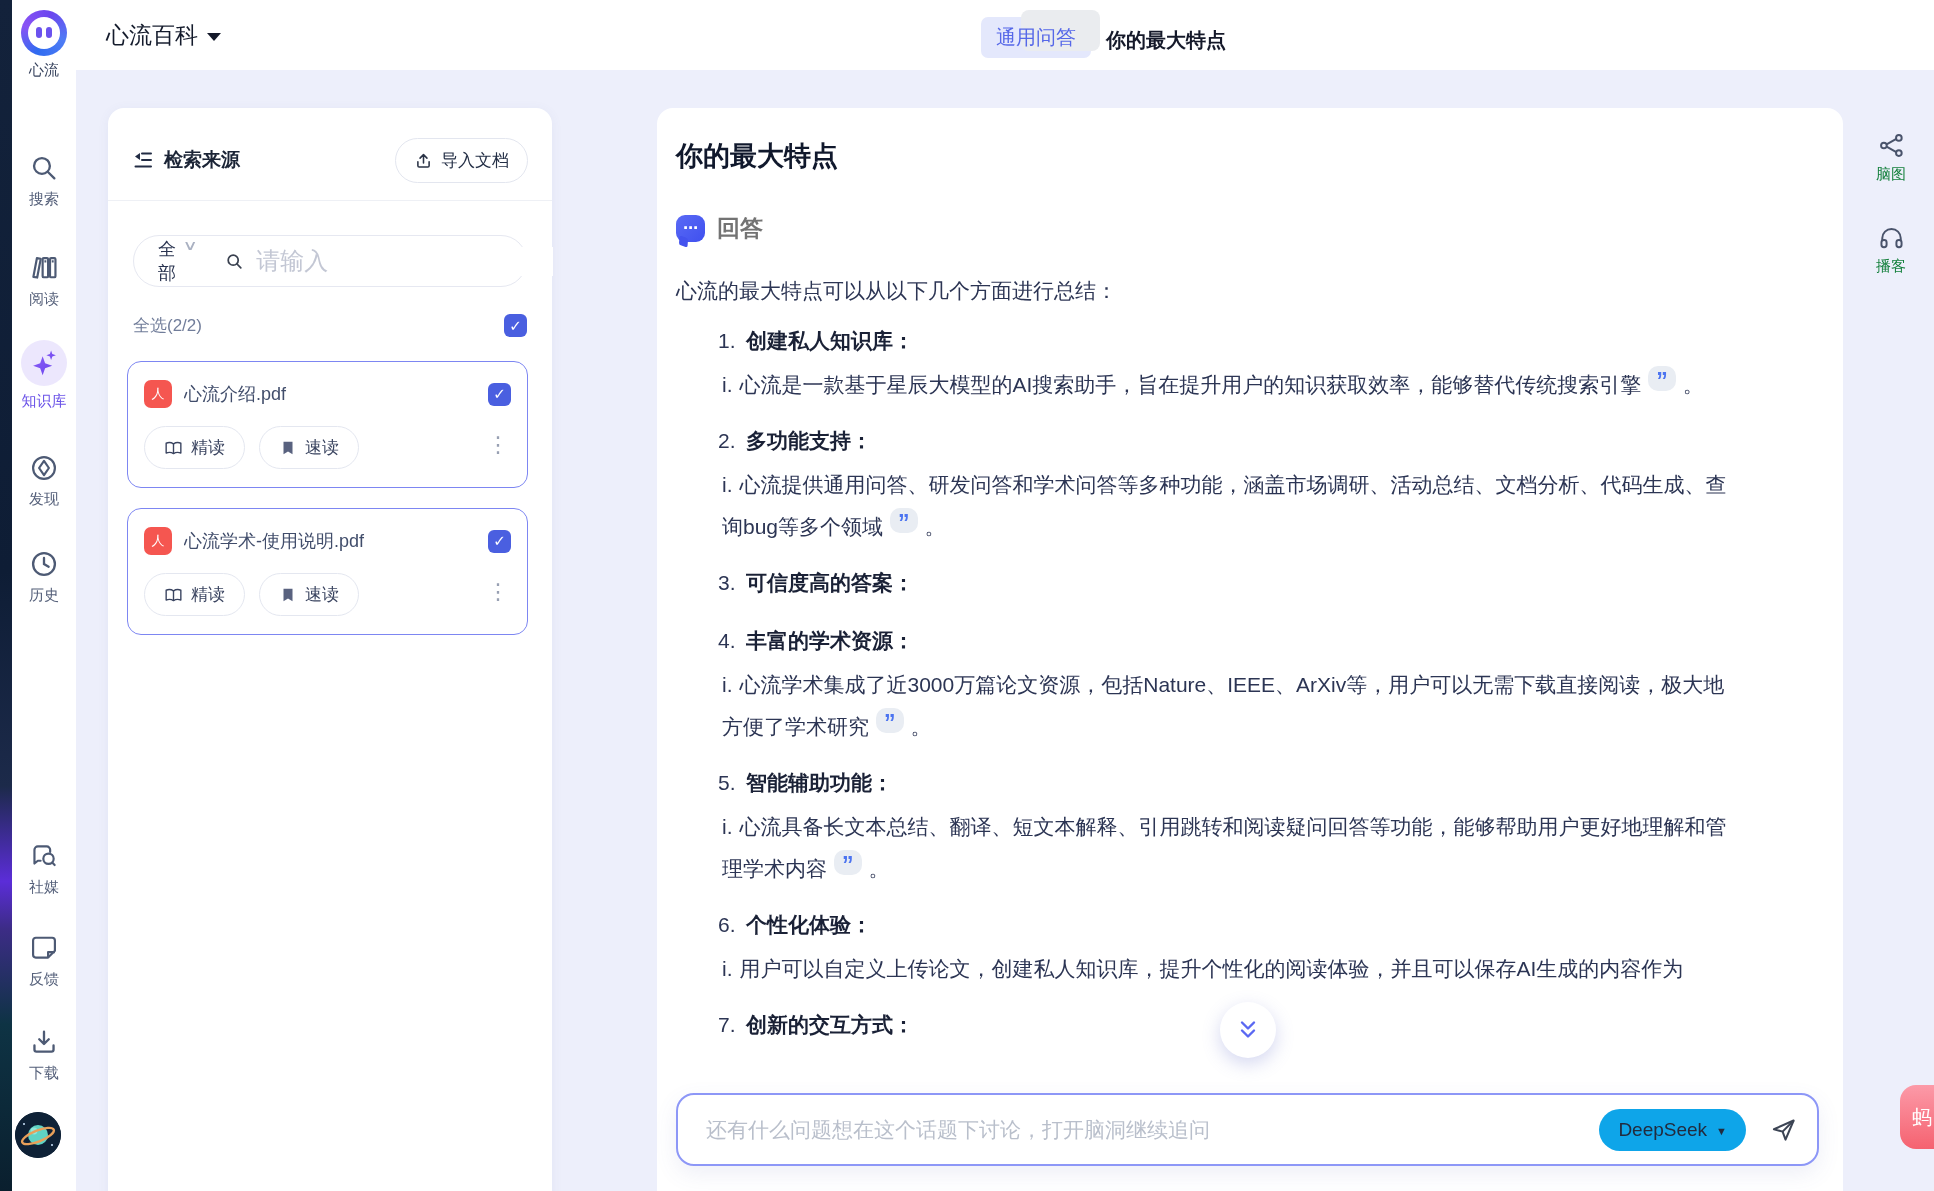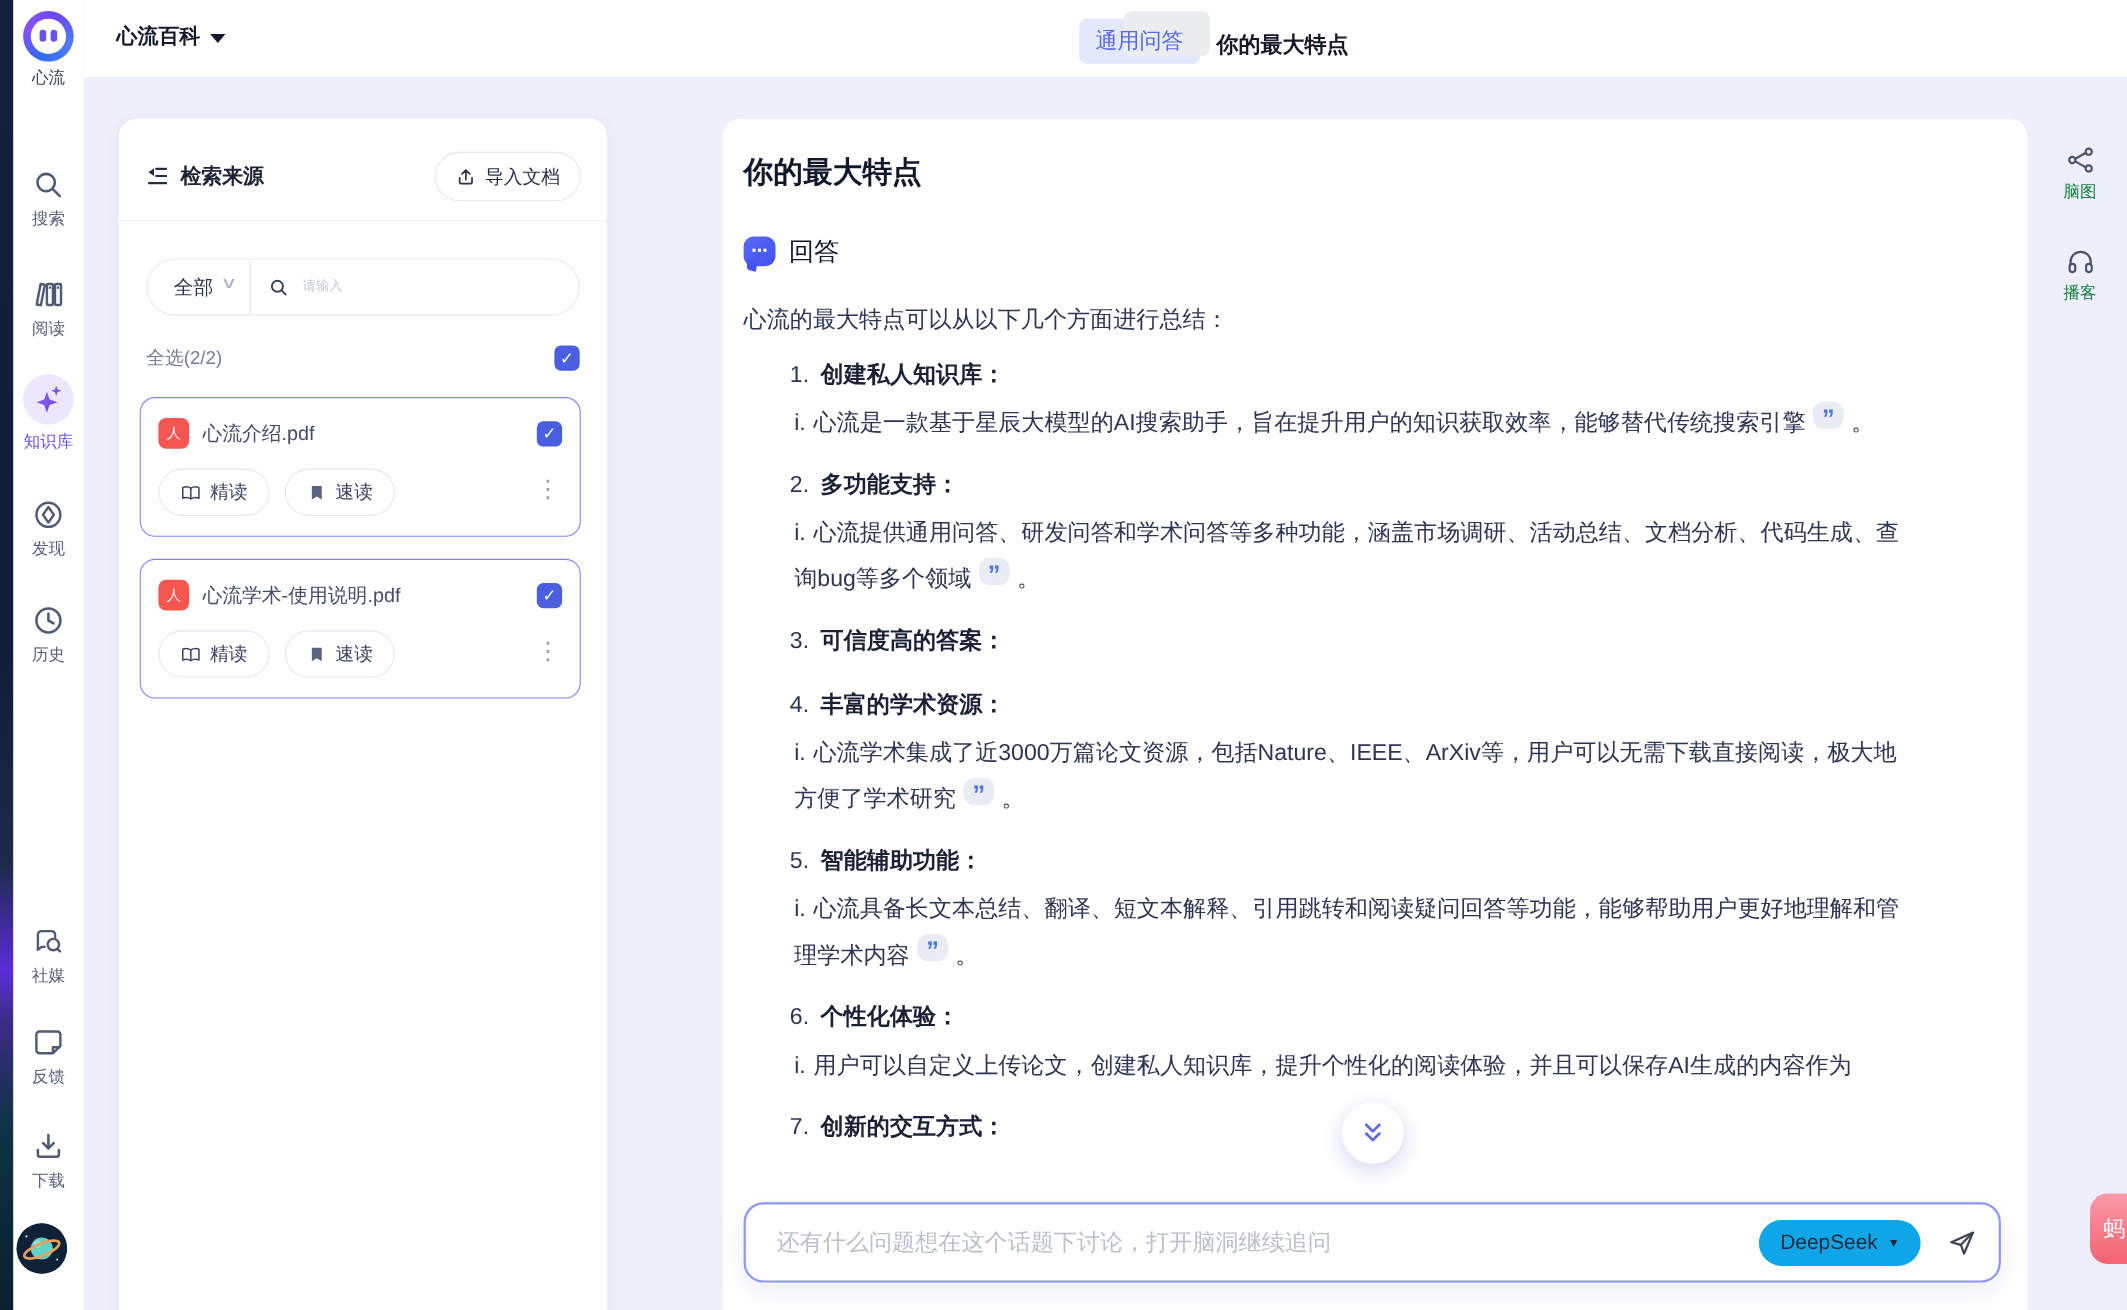--- a/index.html
+++ b/index.html
@@ -2,21 +2,21 @@
 <html><head>
 <meta charset="utf-8">
 <style>
   html,body{margin:0;padding:0;}
   body{width:1934px;height:1191px;overflow:hidden;background:#edeffb;
        font-family:"Liberation Sans","DejaVu Sans",sans-serif;color:#2e3854;position:relative;}
   svg{display:block;}
   
   .topbar{position:absolute;left:76px;top:0;right:0;height:70px;background:#ffffff;z-index:8;}
   .workspace{position:absolute;left:30px;top:20px;display:flex;align-items:center;gap:9px;
-             font-size:19px;font-weight:bold;color:#141b2c;cursor:pointer;}
+             font-size:23px;font-weight:normal;color:#141b2c;cursor:pointer;}
   .ws-caret{width:0;height:0;border-left:7px solid transparent;border-right:7px solid transparent;
             border-top:8px solid #14192a;margin-top:3px;}
   .tabs{position:absolute;left:905px;top:17px;display:flex;align-items:center;gap:15px;}
   .tab-active{position:relative;background:#e4e8fc;color:#5668e8;font-size:20px;
               padding:7px 15px;border-radius:7px;z-index:1;}
   .tab-active::before{content:"";position:absolute;right:-9px;top:-7px;width:72%;height:100%;
               background:#eaecef;border-radius:8px;z-index:-1;}
   .tab-title{font-size:20px;font-weight:bold;color:#15192a;padding-top:5px;}
   
   .sidebar{position:absolute;left:0;top:0;width:76px;height:1191px;background:#ffffff;z-index:40;}
@@ -46,22 +46,22 @@
   .import-btn{display:flex;align-items:center;gap:8px;border:1px solid #e3e6ef;border-radius:23px;
            padding:10px 18px;font-size:17px;color:#242f46;background:#fff;cursor:pointer;}
   .sp-divider{position:absolute;left:0;right:0;top:92px;border-bottom:1px solid #eef0f5;}
   .filter{position:absolute;left:25px;top:127px;width:394px;height:52px;border:1px solid #e6e8f1;
           border-radius:26px;display:flex;align-items:center;box-sizing:border-box;background:#fff;}
   .filter-all{display:flex;align-items:flex-start;gap:9px;padding:0 14px 0 24px;font-size:18px;
           color:#2a3450;cursor:pointer;}
   .filter-all .chev{font-size:14px;color:#aab1c2;transform:scaleX(1.5);}
   .filter-sep{width:1px;align-self:stretch;background:#e6e8f1;}
   .filter-search{display:flex;align-items:center;gap:10px;padding:0 16px;flex:1;}
-  .filter-search input{border:none;outline:none;flex:1;font-size:12px;color:#2a3450;min-width:0;
-          font-family:Liberation Mono, monospace;}
+  .filter-search input{border:none;outline:none;flex:1;font-size:24px;color:#2a3450;min-width:0;
+          font-family:Liberation Serif, serif;}
   .filter-search input::placeholder{color:#c3c7d4;}
   .select-row{position:absolute;left:25px;top:206px;width:394px;display:flex;align-items:center;
           justify-content:space-between;}
   .select-label{font-size:17px;color:#717d9a;}
   .checkbox{width:23px;height:23px;border-radius:6px;background:#4a5fe0;color:#fff;display:flex;
           align-items:center;justify-content:center;font-size:15px;cursor:pointer;}
   .file-card{position:absolute;left:19px;width:401px;height:127px;border:1.5px solid #7d86f2;
           border-radius:14px;box-sizing:border-box;background:#fff;cursor:pointer;}
   .file-card.c1{top:253px;} .file-card.c2{top:400px;}
   .fc-row{position:absolute;left:16px;top:18px;right:16px;display:flex;align-items:center;gap:12px;}
@@ -77,21 +77,21 @@
   .content{position:absolute;left:657px;top:108px;width:1186px;height:1120px;background:#fff;
           border-radius:16px;z-index:5;overflow:hidden;}
   .answer{position:absolute;left:19px;top:30px;width:1130px;}
   .page-title{font-size:27px;line-height:36px;font-weight:bold;color:#10182c;margin-bottom:38px;}
   .sec-row{display:flex;align-items:center;gap:12px;height:32px;margin-bottom:32px;}
   .bubble{position:relative;width:29px;height:27px;border-radius:9px;
           background:linear-gradient(135deg,#5a6af5,#3f50ef);color:#fff;display:flex;
           align-items:center;justify-content:center;font-size:15px;font-weight:bold;}
   .bubble::after{content:"";position:absolute;left:3px;bottom:-4px;width:9px;height:9px;
           background:#4453ee;border-radius:2px;transform:rotate(18deg) skew(14deg);}
-  .sec-label{font-size:23px;font-weight:normal;color:#0f172a;}
+  .sec-label{font-size:23px;font-weight:bold;color:#737373;}
   .intro{font-size:21px;line-height:30px;color:#2c3554;margin-bottom:6px;}
   .point{margin-top:12px;}
   .pt-head{display:flex;margin-left:42px;font-size:21px;line-height:46px;}
   .pt-num{width:28px;flex:none;color:#2c3554;}
   .pt-title{font-weight:bold;color:#1a2136;}
   .pt-sub{margin-left:46px;width:1012px;font-size:21px;line-height:42px;color:#2c3554;}
   .sub-prefix{margin-right:7px;}
   .cite{display:inline-block;background:#e9edf3;color:#4c74f0;border-radius:10px;height:25px;
         line-height:30px;padding:0 8px;margin:0 7px;font-size:23px;font-weight:bold;
         vertical-align:1px;overflow:hidden;cursor:pointer;}

